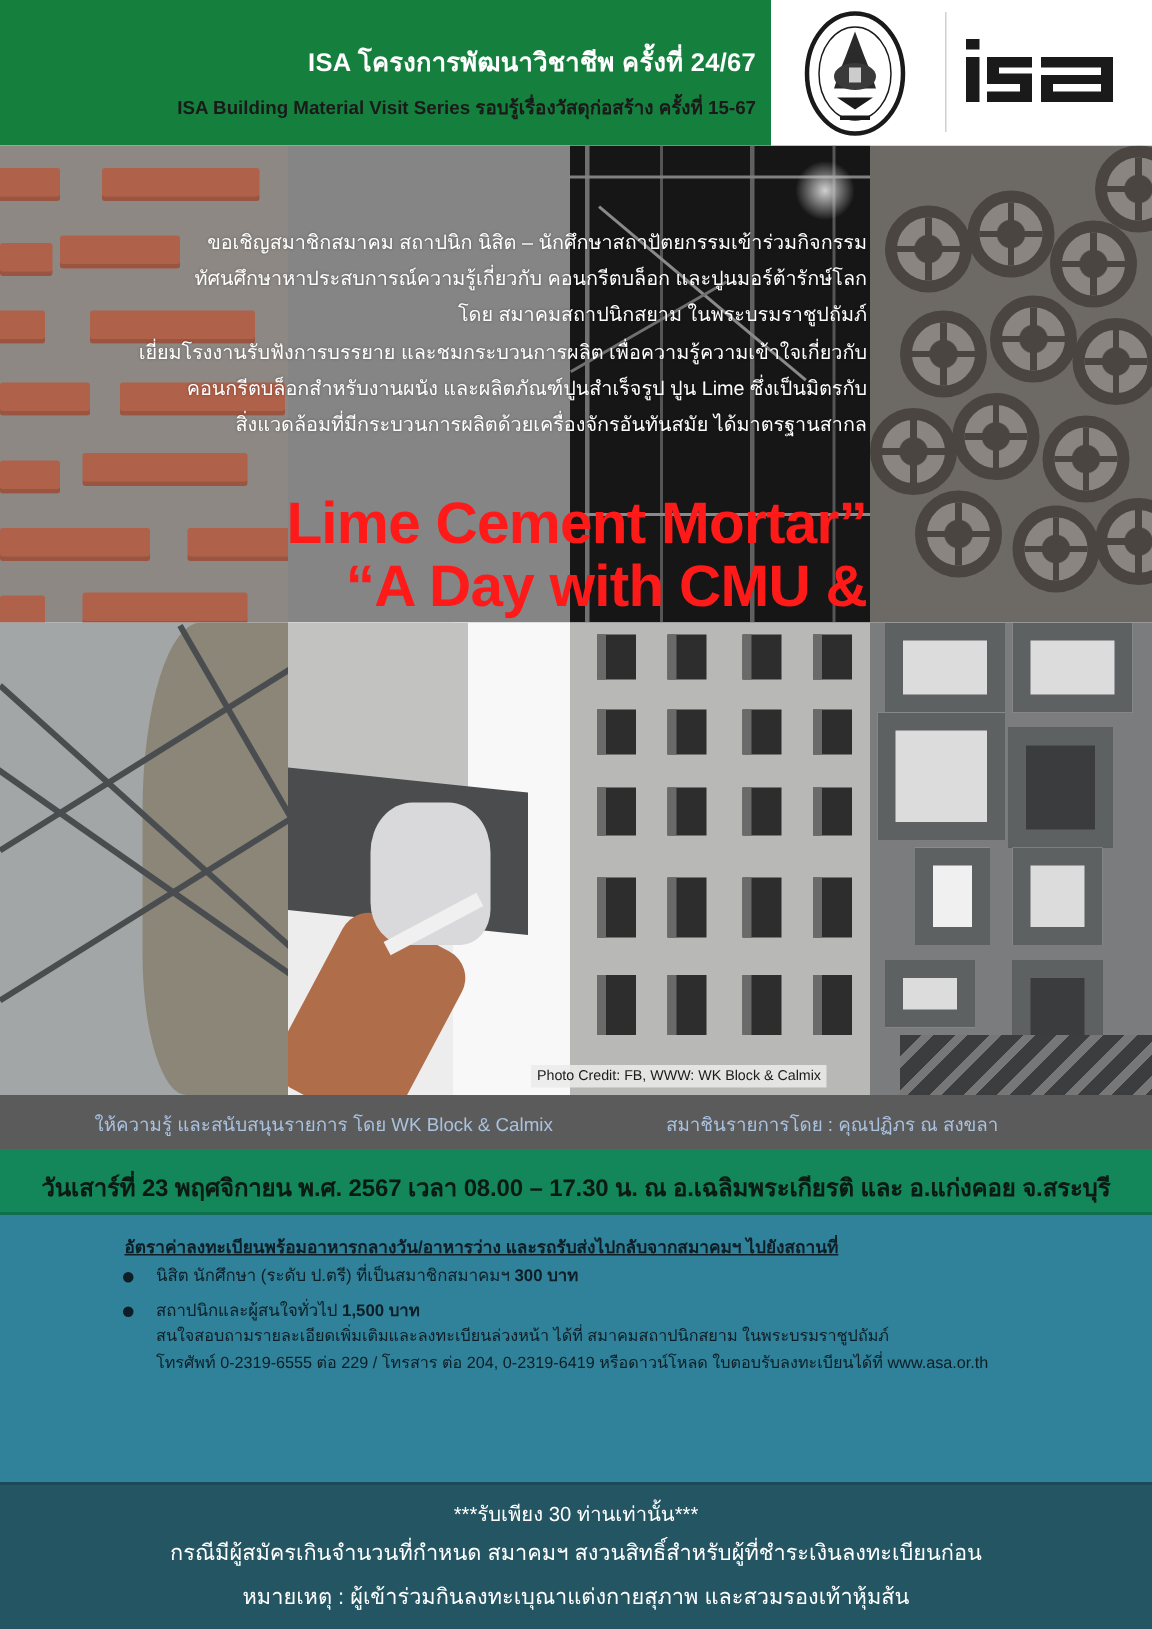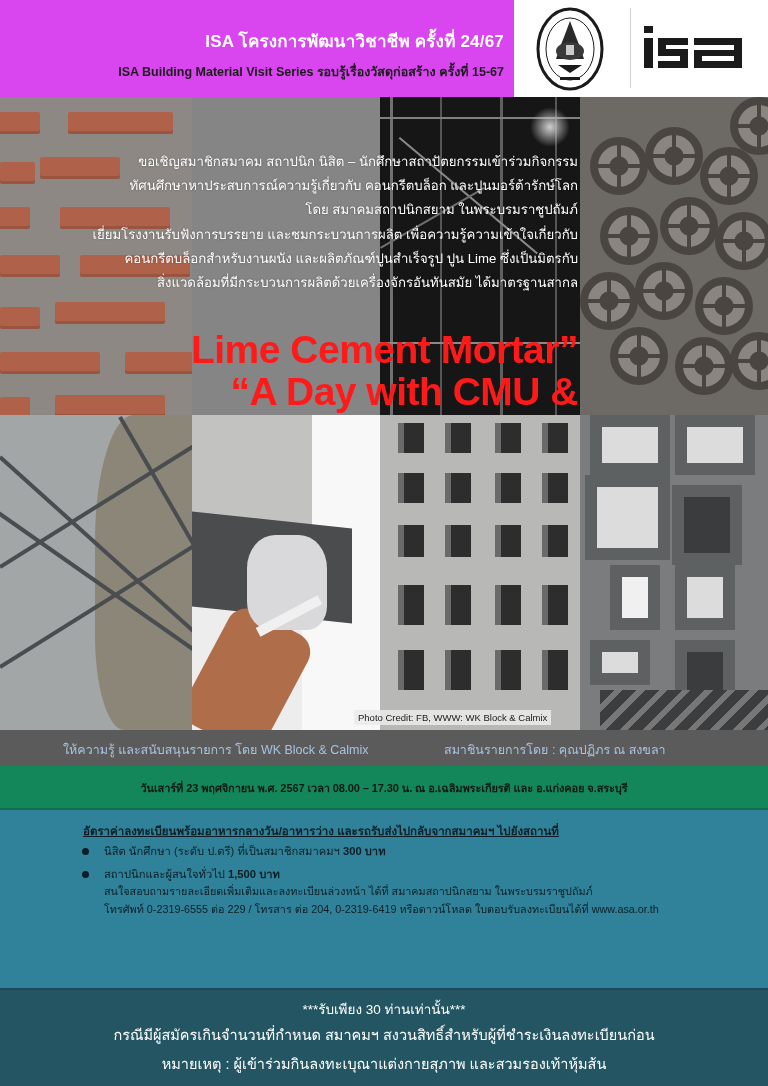--- a/index.html
+++ b/index.html
@@ -1,21 +1,21 @@
 <!DOCTYPE html>
 <html><head>
 <meta charset="utf-8">
 <style>
   * { box-sizing: border-box; margin: 0; padding: 0; }
   html, body { width: 768px; height: 1086px; overflow: hidden; background: #ffffff; }
   body { font-family: "DejaVu Sans", "Liberation Sans", sans-serif; position: relative; }
 
   
   .header { position: absolute; left: 0; top: 0; width: 768px; height: 97px; }
-  .header-grey { position: absolute; left: 0; top: 0; width: 514px; height: 97px; background: #d946ef; }
+  .header-grey { position: absolute; left: 0; top: 0; width: 514px; height: 97px; background: #15803d; }
   .header-title { position: absolute; right: 10px; top: 27px; color: #ffffff; font-size: 17px; font-weight: bold; white-space: nowrap; font-family: "Liberation Sans", sans-serif; letter-spacing: 0.2px; }
   .header-sub { position: absolute; right: 10px; top: 62px; color: #1a1a1a; font-size: 12.5px; font-weight: bold; white-space: nowrap; font-family: "Liberation Sans", sans-serif; }
   .header-logos { position: absolute; left: 514px; top: 0; width: 254px; height: 97px; background: #ffffff; }
   .asa-seal { position: absolute; left: 22px; top: 7px; width: 68px; height: 84px; }
   .logo-divider { position: absolute; left: 116px; top: 8px; width: 1px; height: 80px; background: #d0d0d0; }
   .isa-logo { position: absolute; left: 130px; top: 26px; width: 100px; height: 42px; }
 
   
   .collage { position: absolute; left: 0; top: 97px; width: 768px; height: 633px; overflow: hidden; }
   .tile { position: absolute; overflow: hidden; }
@@ -50,21 +50,21 @@
   .event-title { position: absolute; right: 190px; top: 232px; color: #ff1a1a; font-family: "Liberation Sans", sans-serif; font-weight: bold; font-size: 39px; line-height: 42px; text-align: right; white-space: nowrap; letter-spacing: -0.5px; }
   .photo-credit { position: absolute; left: 354px; top: 613px; background: rgba(235,235,235,0.85); color: #1a1a1a; font-size: 9.5px; padding: 2px 4px; font-family: "Liberation Sans", sans-serif; white-space: nowrap; }
 
   
   .sponsor-band { position: absolute; left: 0; top: 730px; width: 768px; height: 36px; background: #5b5b5b; }
   .sponsor-left { position: absolute; left: 63px; top: 10px; color: #a9c2df; font-size: 12.5px; font-family: "Liberation Sans", sans-serif; white-space: nowrap; }
   .sponsor-right { position: absolute; left: 444px; top: 10px; color: #a9c2df; font-size: 12.5px; font-family: "Liberation Sans", sans-serif; white-space: nowrap; }
 
   
   .date-band { position: absolute; left: 0; top: 766px; width: 768px; height: 44px; background: #14875a; border-bottom: 2px solid #0f6f4d; }
-  .date-text { position: absolute; left: 0; width: 768px; top: 13px; text-align: center; color: #0b1a14; font-weight: bold; font-size: 11px; font-family: "Liberation Sans", sans-serif; white-space: nowrap; letter-spacing: -0.1px; }
+  .date-text { position: absolute; left: 0; width: 768px; top: 13px; text-align: center; color: #0b1a14; font-weight: bold; font-size: 16px; font-family: "Liberation Sans", sans-serif; white-space: nowrap; letter-spacing: -0.1px; }
 
   
   .reg-band { position: absolute; left: 0; top: 810px; width: 768px; height: 178px; background: #2f8299; }
   .reg-heading { position: absolute; left: 83px; top: 12px; color: #0e1e26; font-size: 11.5px; font-weight: bold; text-decoration: underline; white-space: nowrap; font-family: "Liberation Sans", sans-serif; }
   .reg-list { position: absolute; left: 80px; top: 34px; width: 680px; list-style: none; }
   .reg-item { position: relative; padding-left: 24px; color: #0e1e26; font-size: 11.2px; line-height: 15px; margin-bottom: 8px; font-family: "Liberation Sans", sans-serif; white-space: nowrap; }
   .reg-item .bullet { position: absolute; left: 2px; top: 4px; width: 7px; height: 7px; border-radius: 50%; background: #0e1e26; }
   .reg-item b { font-weight: bold; }
   .reg-note { display: block; font-size: 10.8px; line-height: 18px; color: #0e1e26; }
 

